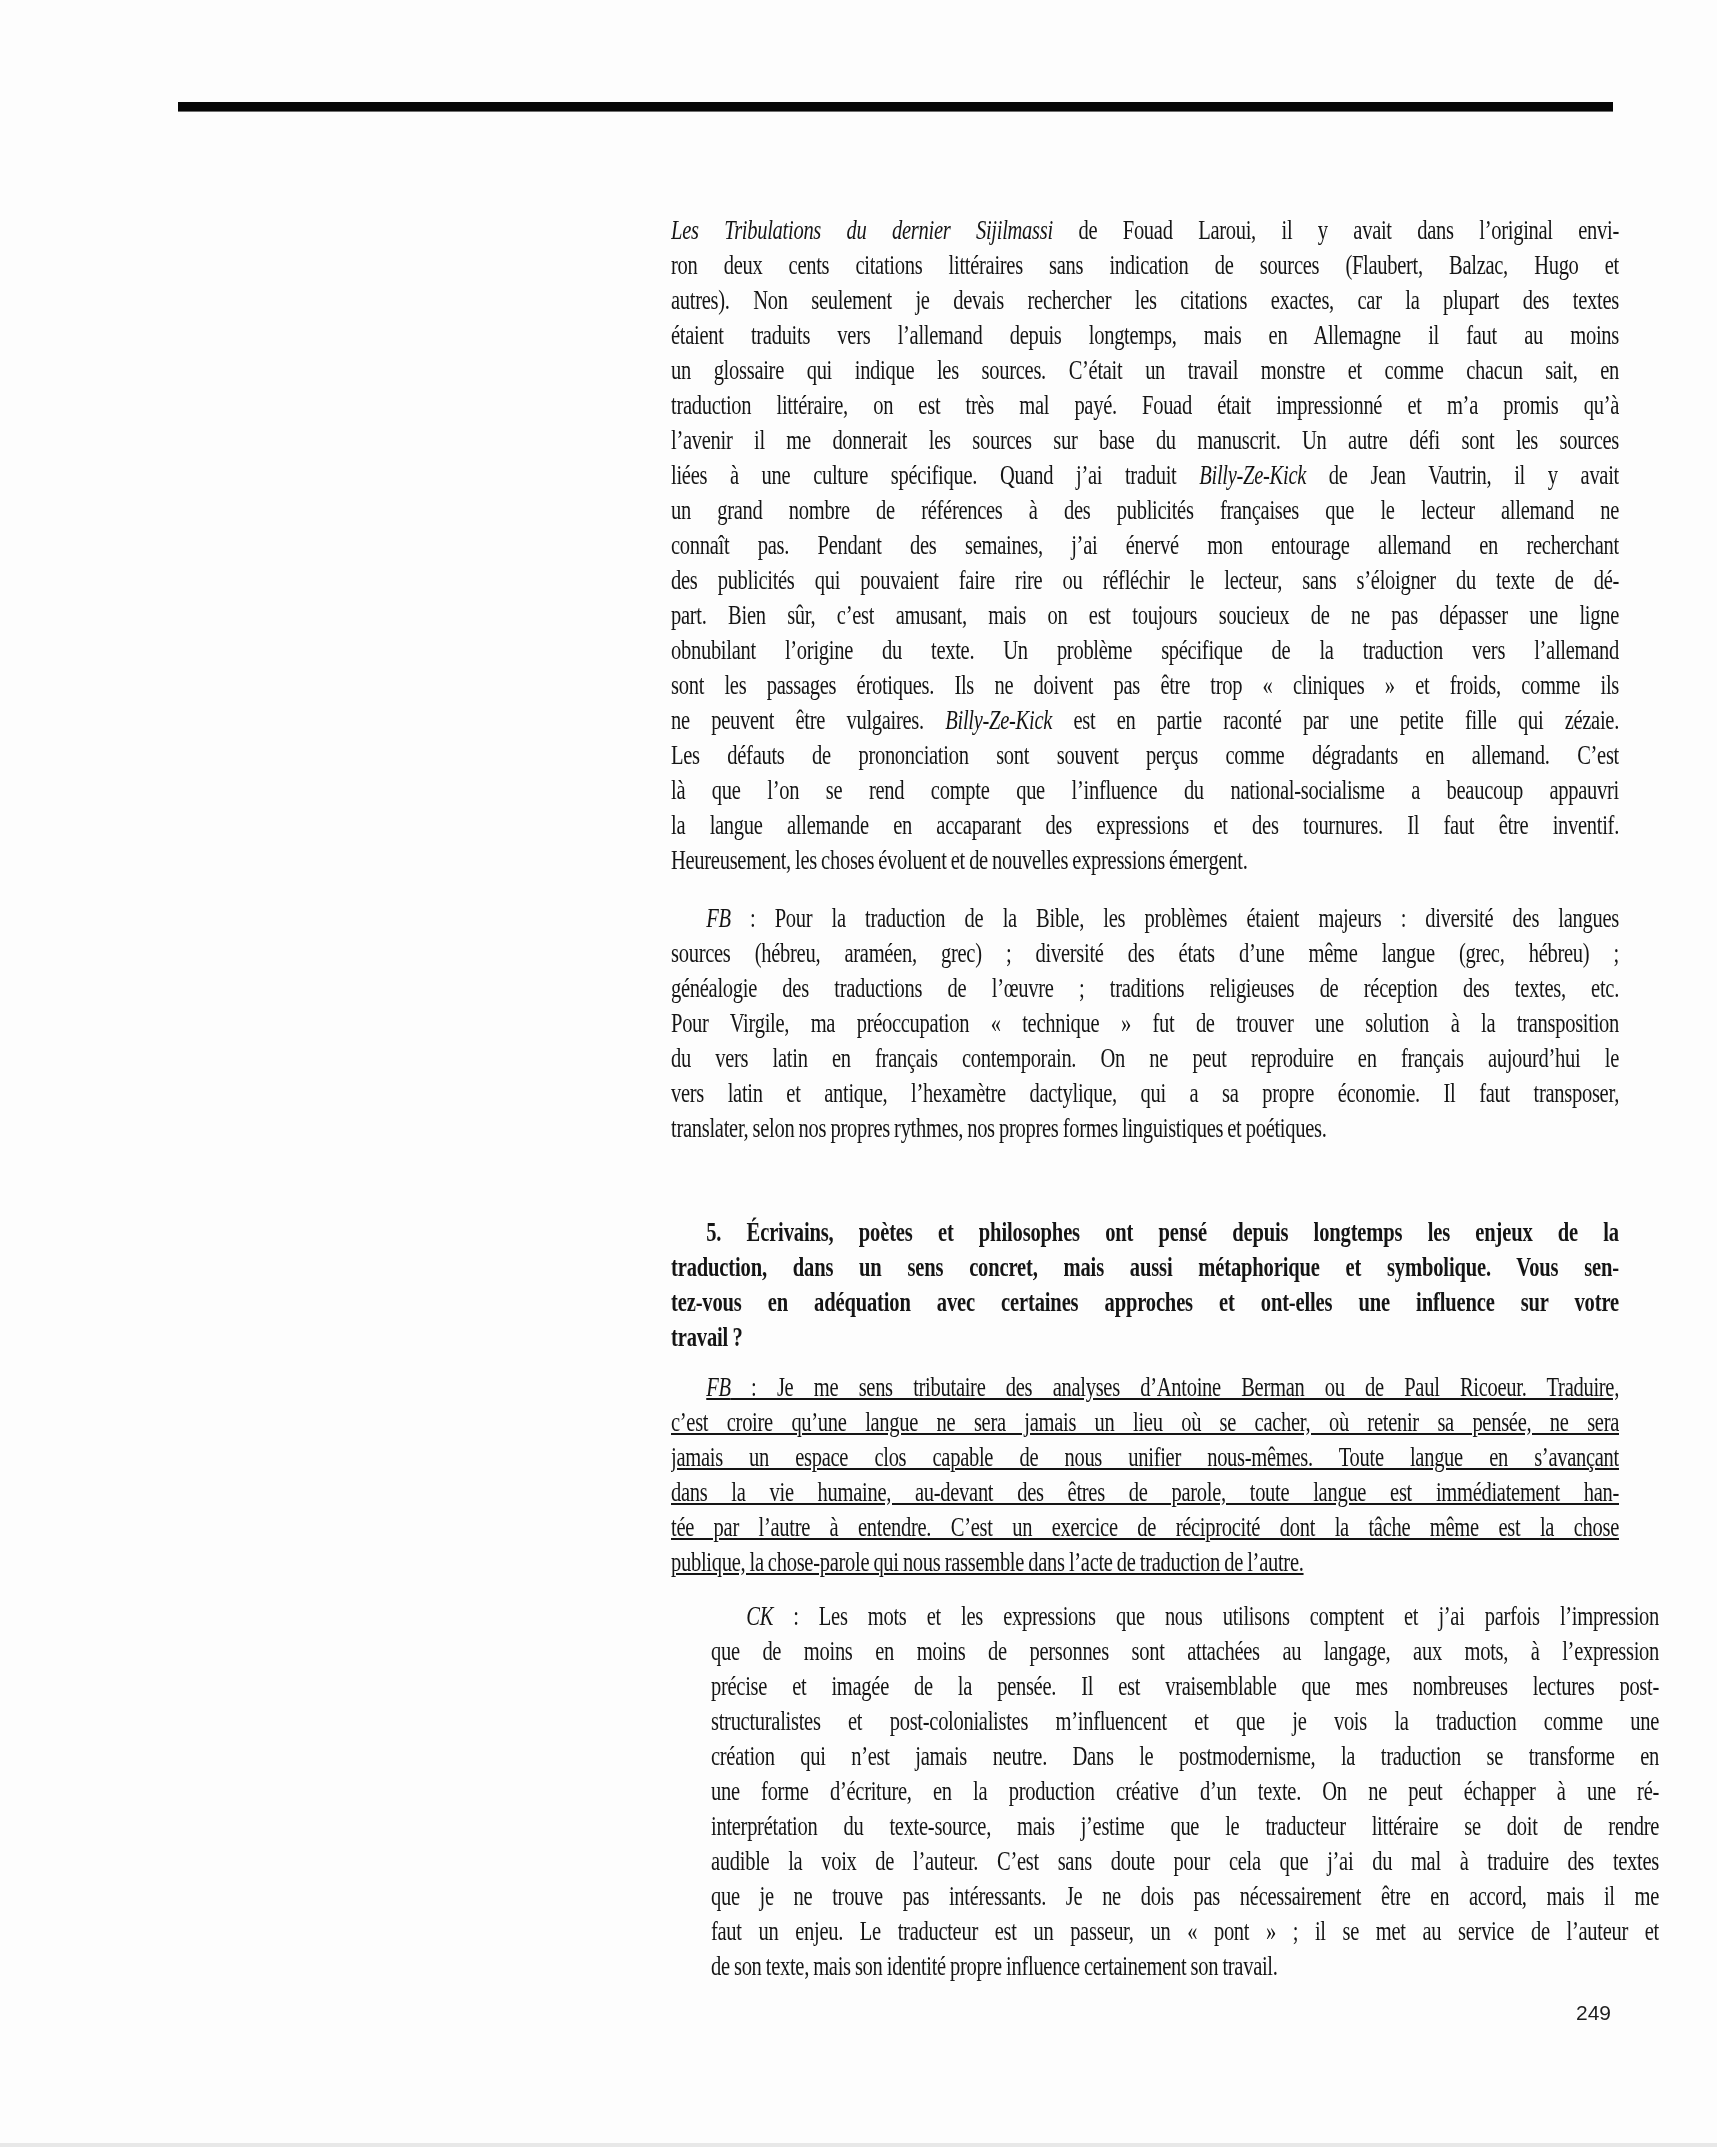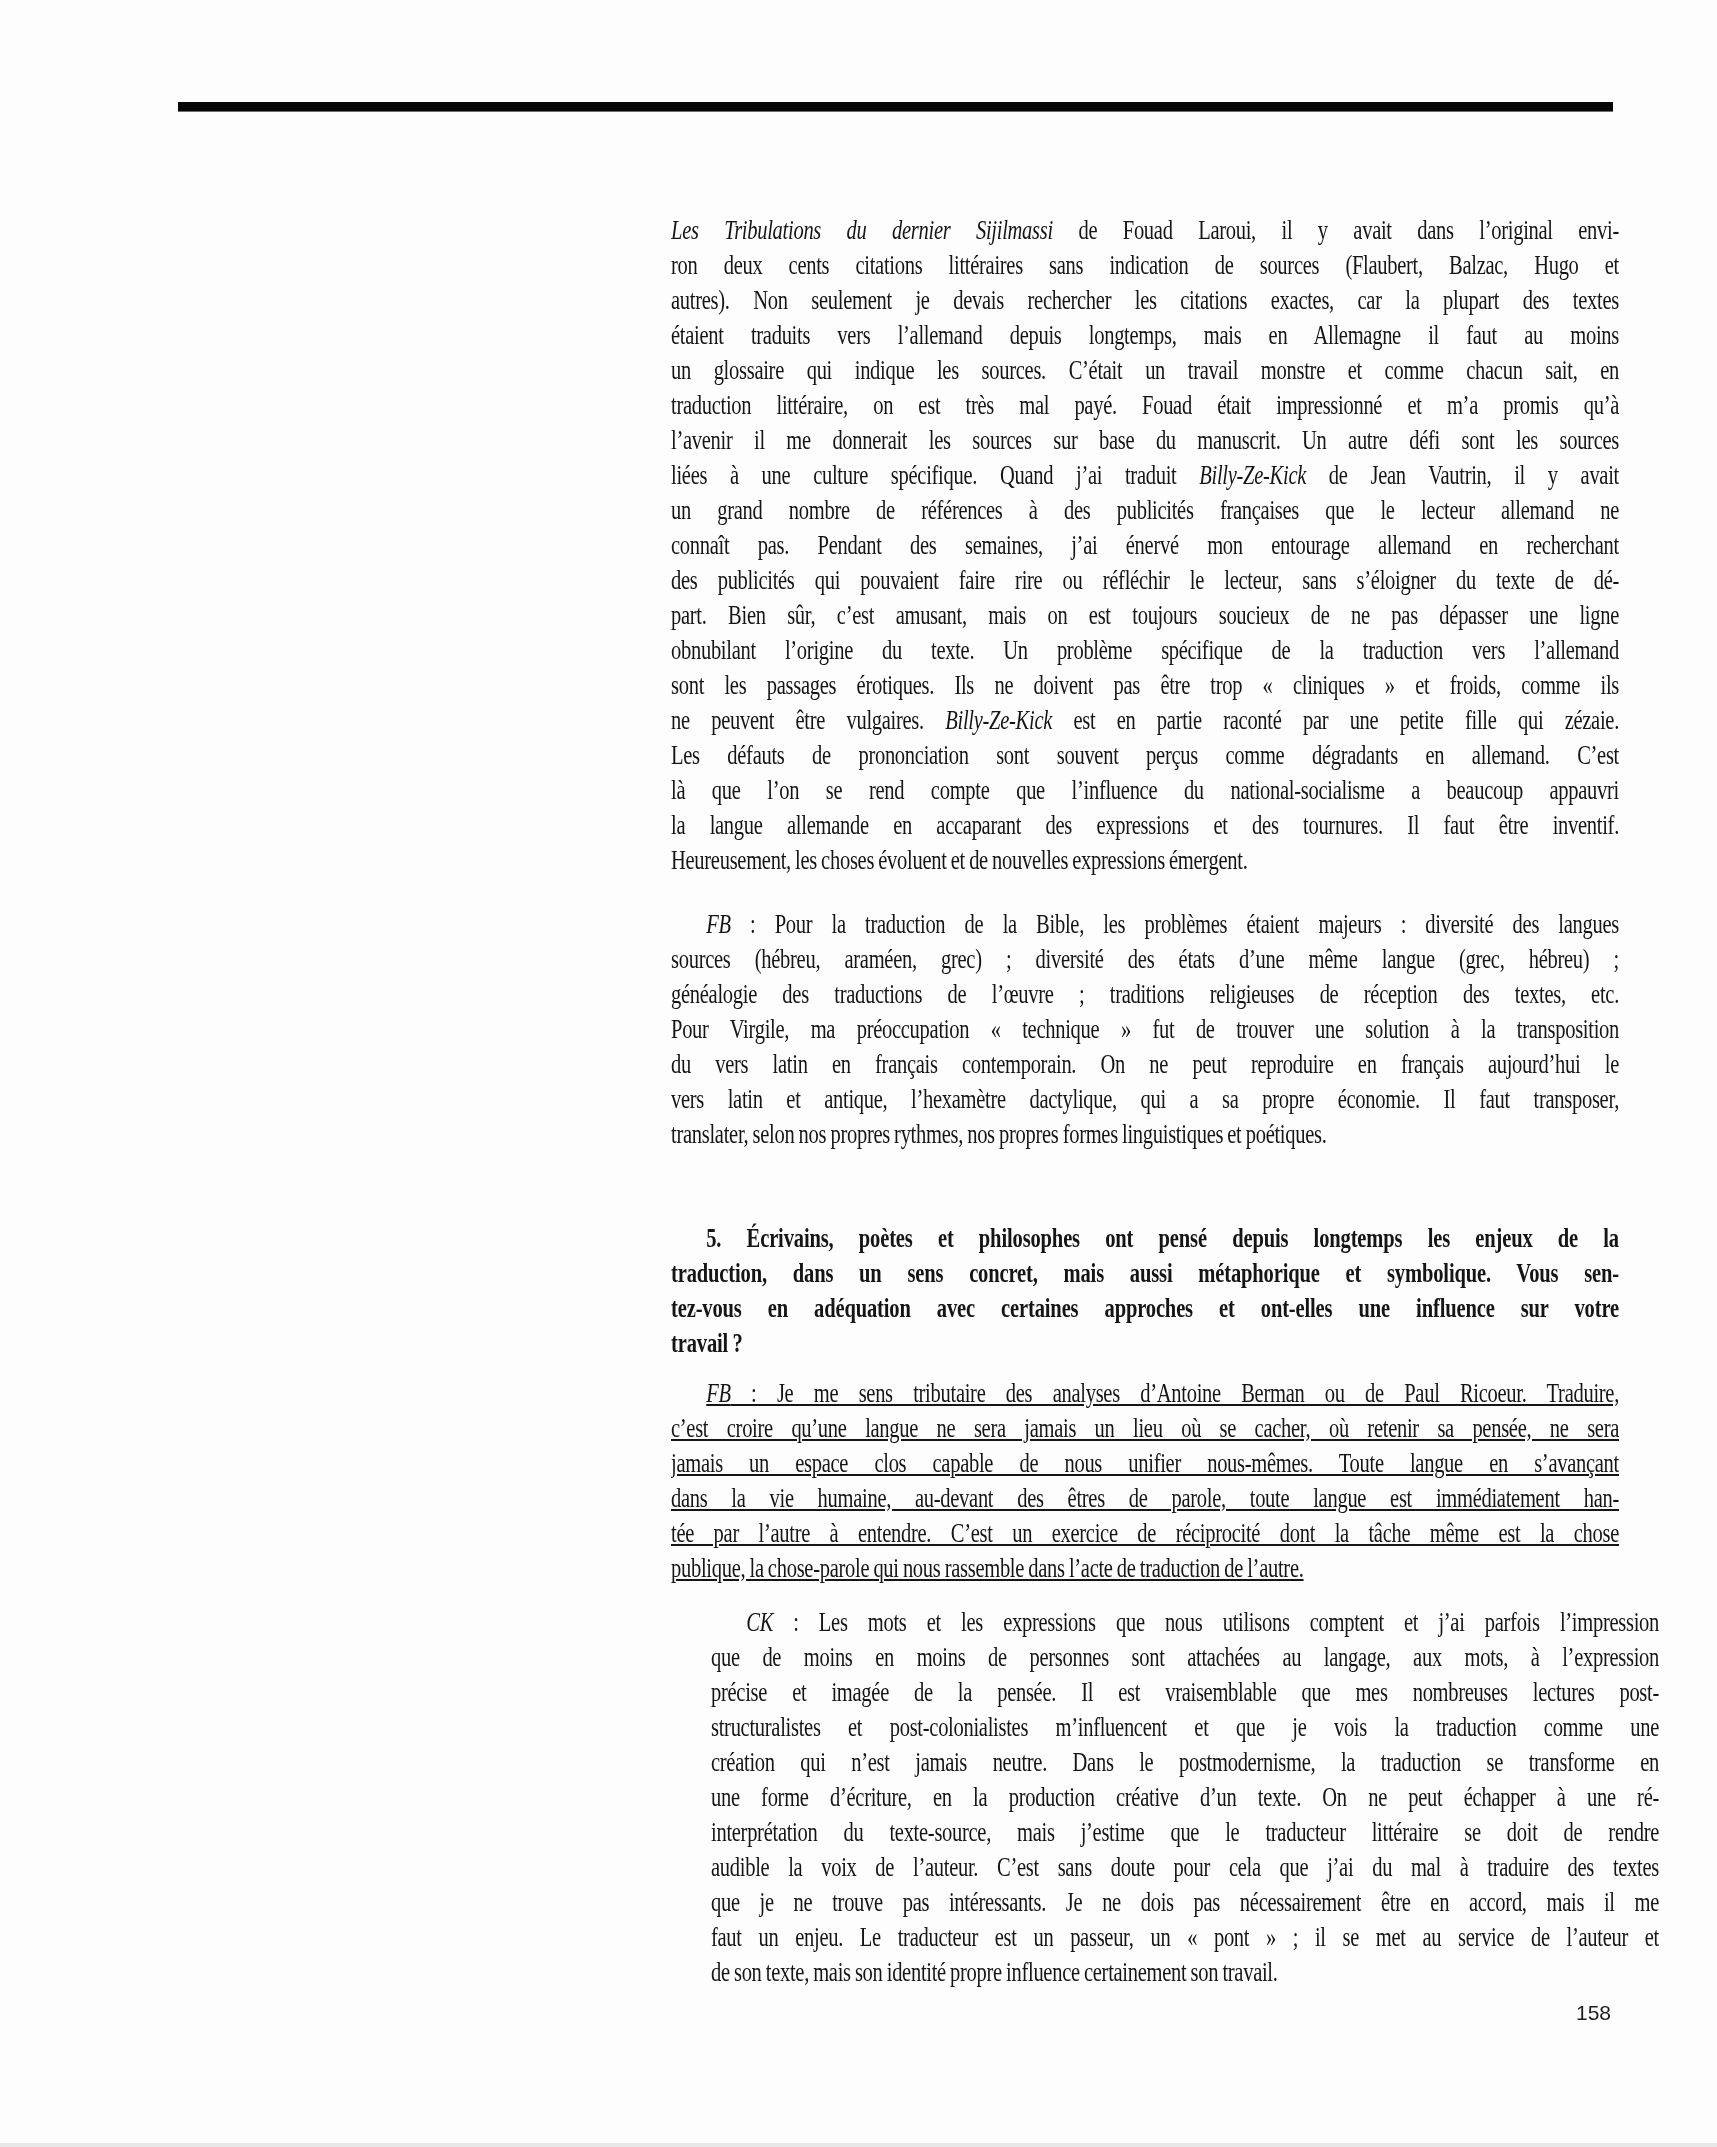--- a/index.html
+++ b/index.html
@@ -40,21 +40,21 @@
     letter-spacing: -0.4px;
     word-spacing: -0.9px;
     text-align: justify;
     text-align-last: justify;
     white-space: normal;
   }
   .line.last { text-align-last: left; }
   .line.indent { text-indent: 47px; }
   .seg { font-style: normal; }
   .seg.it { font-style: italic; }
-  [data-name="para-fb-bible"]   { margin-top: 29px; }
+  [data-name="para-fb-bible"]   { margin-top: 23px; }
   [data-name="para-question-5"] { margin-top: 69px; font-weight: 700; }
   [data-name="para-question-5"] .line { letter-spacing: -0.2px; }
   [data-name="para-fb-berman"]  { margin-top: 14.6px; text-decoration: underline; }
   [data-name="para-ck-mots"]    { margin-top: 19px; margin-left: 40px; }
   .page-number {
     position: absolute;
     top: 2000px;
     right: 107px;
     font-family: "Liberation Sans", "DejaVu Sans", sans-serif;
     font-size: 21px;
@@ -119,15 +119,15 @@
         <div class="line" data-name="text-line"><span class="seg" data-name="text-segment">structuralistes et post-colonialistes m’influencent et que je vois la traduction comme une</span></div>
         <div class="line" data-name="text-line"><span class="seg" data-name="text-segment">création qui n’est jamais neutre. Dans le postmodernisme, la traduction se transforme en</span></div>
         <div class="line" data-name="text-line"><span class="seg" data-name="text-segment">une forme d’écriture, en la production créative d’un texte. On ne peut échapper à une ré-</span></div>
         <div class="line" data-name="text-line"><span class="seg" data-name="text-segment">interprétation du texte-source, mais j’estime que le traducteur littéraire se doit de rendre</span></div>
         <div class="line" data-name="text-line"><span class="seg" data-name="text-segment">audible la voix de l’auteur. C’est sans doute pour cela que j’ai du mal à traduire des textes</span></div>
         <div class="line" data-name="text-line"><span class="seg" data-name="text-segment">que je ne trouve pas intéressants. Je ne dois pas nécessairement être en accord, mais il me</span></div>
         <div class="line" data-name="text-line"><span class="seg" data-name="text-segment">faut un enjeu. Le traducteur est un passeur, un « pont » ; il se met au service de l’auteur et</span></div>
         <div class="line last" data-name="text-line"><span class="seg" data-name="text-segment">de son texte, mais son identité propre influence certainement son travail.</span></div>
       </div>
     </div>
-  <div class="page-number" data-name="page-number">158</div>
+  <div class="page-number" data-name="page-number">249</div>
 </div>
 
 
 </body></html>

